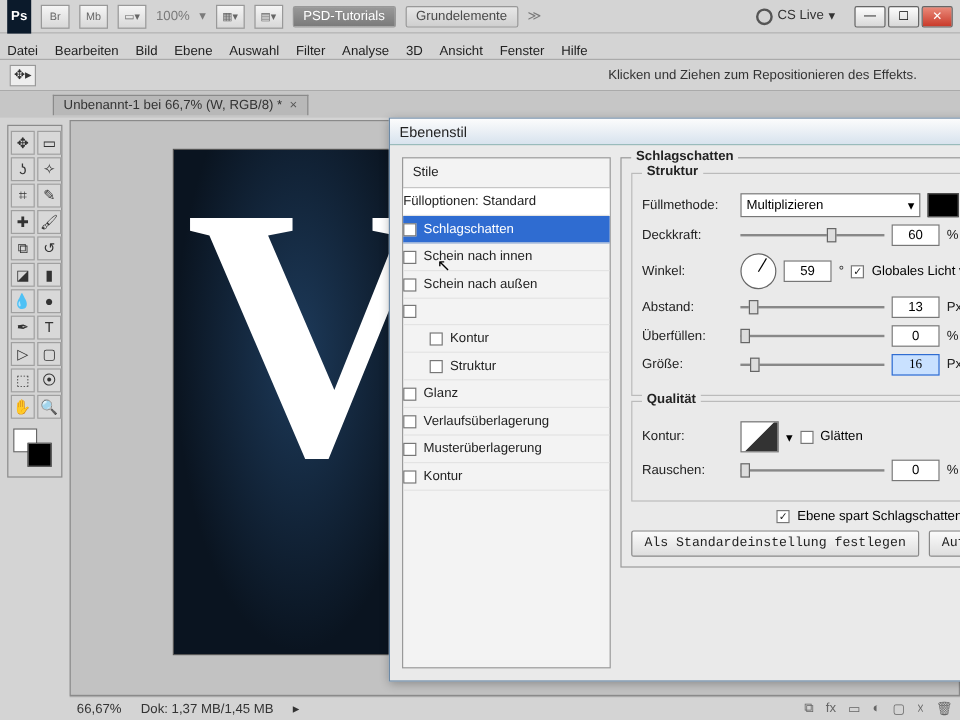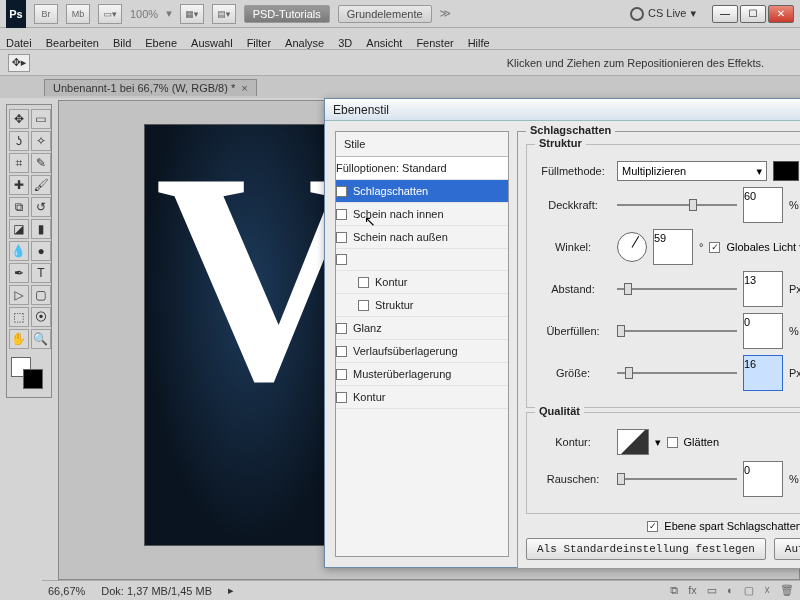--- a/index.html
+++ b/index.html
@@ -35,21 +35,21 @@
 .swatches { grid-column: 1 / span 2; height:38px; position:relative; margin-top:4px;}
 .swatch-fg { position:absolute; left:2px; top:2px; width:20px;height:20px;background:#fff;border:1px solid #666;}
 .swatch-bg { position:absolute; left:14px; top:14px; width:20px;height:20px;background:#000;border:1px solid #666;}
 
 
 .canvas-wrap { position:absolute; left:58px; top:100px; right:0; bottom:20px; background:#c2c2c2; border:1px solid #8a8a8a;}
 .artboard { position:absolute; left:86px; top:24px; width:208px; height:420px; background: radial-gradient(ellipse at 50% 40%, #1d3a5a 0%, #0a1420 70%); box-shadow: 0 0 0 1px #555;}
 .letter { color:#fff; font-family: Georgia, serif; font-weight:bold; font-size: 300px; position:absolute; left: 10px; top: -20px; }
 
 
-.status { position:absolute; left:42px; bottom:0; right:0; height:20px; background:#d4d4d4; border-top:1px solid #aaa; display:flex; align-items:center; padding:0 6px; gap:16px; color:#333;}
+.status { position:absolute; left:58px; bottom:0; right:0; height:20px; background:#d4d4d4; border-top:1px solid #aaa; display:flex; align-items:center; padding:0 6px; gap:16px; color:#333;}
 .status .r { margin-left:auto; display:flex; gap:10px; color:#666;}
 
 
 .dialog { position:absolute; left:324px; top:98px; width:640px; height:470px; background:#eaeaea; border:1px solid #6b89a6; box-shadow: 0 2px 8px rgba(0,0,0,.3);}
 .dlg-title { height:22px; background:linear-gradient(#fcfcfc,#d8e3ee); border-bottom:1px solid #9bb; display:flex; align-items:center; padding:0 8px; font-size:12px; color:#222;}
 .dlg-body { display:flex; padding:10px; gap:8px; height:calc(100% - 22px);}
 .styles-panel { width:174px; border:1px solid #999; background:#f3f3f3; display:flex; flex-direction:column;}
 .styles-header { padding:6px 8px; border-bottom:1px solid #bbb; color:#222;}
 .style-row { padding:5px 0; display:flex; align-items:center; gap:6px; color:#222; border-bottom:1px solid #e3e3e3;}
 .style-row.filled { background:#fff;}
@@ -58,28 +58,28 @@
 .cb { width:11px; height:11px; border:1px solid #777; background:#fff; display:inline-flex; align-items:center; justify-content:center; font-size:9px; color:#333;}
 .cb.checked::after { content:"✓"; color:#222;}
 .style-row.selected .cb.checked::after { color:#fff;}
 
 .settings { flex:1; }
 .fieldset { border:1px solid #999; margin-bottom:10px; padding:8px; position:relative; background:#eaeaea;}
 .fs-legend { position:absolute; top:-8px; left:8px; background:#eaeaea; padding:0 4px; font-weight:bold; color:#222;}
 .inner-box { border:1px solid #bbb; padding:10px 8px; margin-top:4px; position:relative;}
 .inner-legend { position:absolute; top:-8px; left:8px; background:#eaeaea; padding:0 4px; font-weight:bold; color:#222;}
 .row { display:flex; align-items:center; gap:6px; margin:6px 0;}
-.row .lbl { width:76px; text-align:center; color:#222;}
+.row .lbl { width:76px; text-align:left; color:#222;}
 .dropdown { flex:0 0 150px; height:20px; border:1px solid #777; background:#fff; padding:0 4px; display:flex; align-items:center; justify-content:space-between;}
 .swatch-black { width:26px;height:20px;background:#000;border:1px solid #555;}
 .slider { flex:0 0 120px; height:14px; position:relative;}
 .slider::before { content:""; position:absolute; left:0; right:0; top:6px; height:2px; background:#888;}
 .slider-thumb { position:absolute; top:1px; width:8px;height:12px;background:#ddd;border:1px solid #666;}
-.numbox { width:40px; height:36px; border:1px solid #777; background:#fff; line-height:16px;}
-.numbox.hl { background:#c9e1ff; border-color:#2f6cd1;}
+.numbox { width:40px; height:18px; border:1px solid #777; background:#fff; text-align:center; line-height:16px;}
+.numbox.hl { background:#c9e1ff; border-color:#2f6cd1;font-family:Liberation Serif, serif;}
 .unit { color:#222;}
 .angle { width:30px;height:30px;border:1px solid #666;border-radius:50%;position:relative;background:#fff;}
 .angle::after { content:""; position:absolute; left:50%; top:50%; width:13px;height:1px;background:#000; transform-origin:left center; transform:rotate(-59deg);}
 .contour { width:32px;height:26px;border:1px solid #777;background:linear-gradient(135deg,#fff 0 49%,#333 51% 100%);}  
 .btn { height:22px; padding:0 10px; background:linear-gradient(#fbfbfb,#dedede); border:1px solid #888; border-radius:2px; display:inline-flex; align-items:center; color:#222;font-family:Liberation Mono, monospace;}
 .btn-row { display:flex; gap:8px; margin-top:6px;}
 .cursor { position:absolute; left:364px; top:213px; font-size:14px; color:#000; pointer-events:none; z-index:50;}
 </style>
 </head>
 <body>

